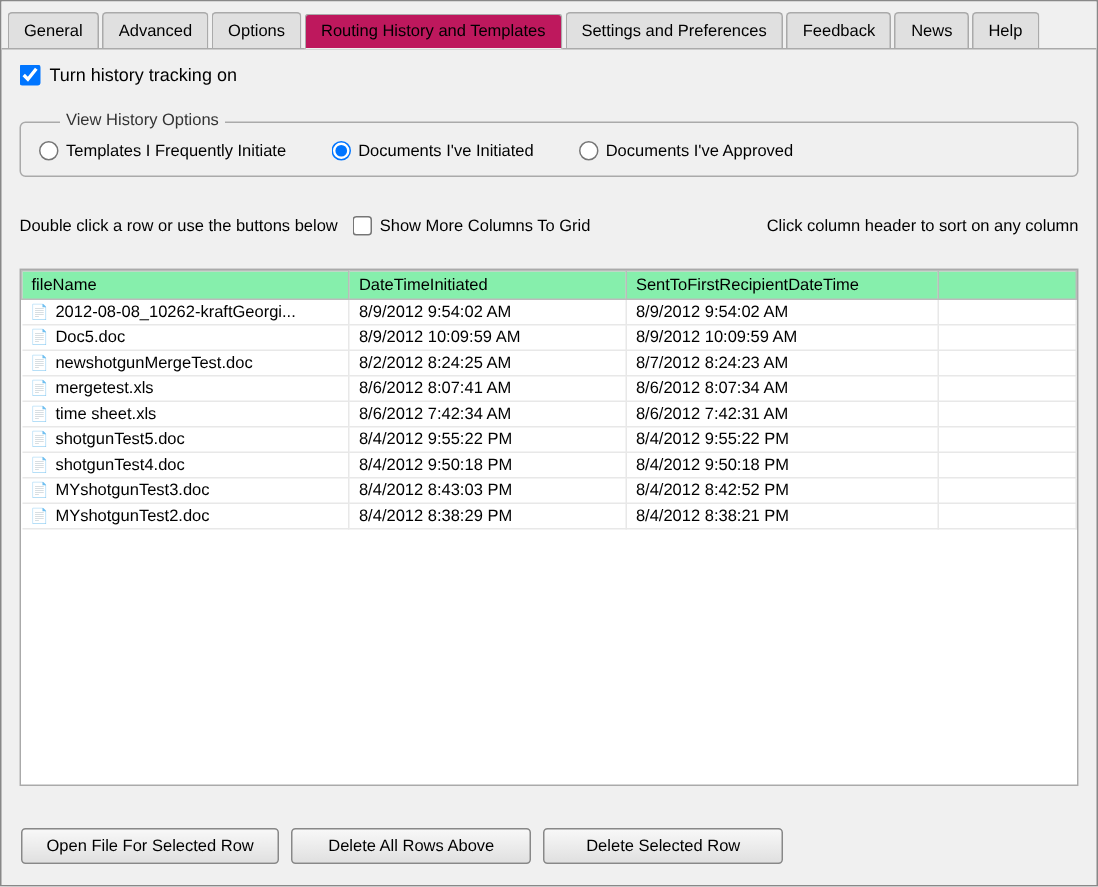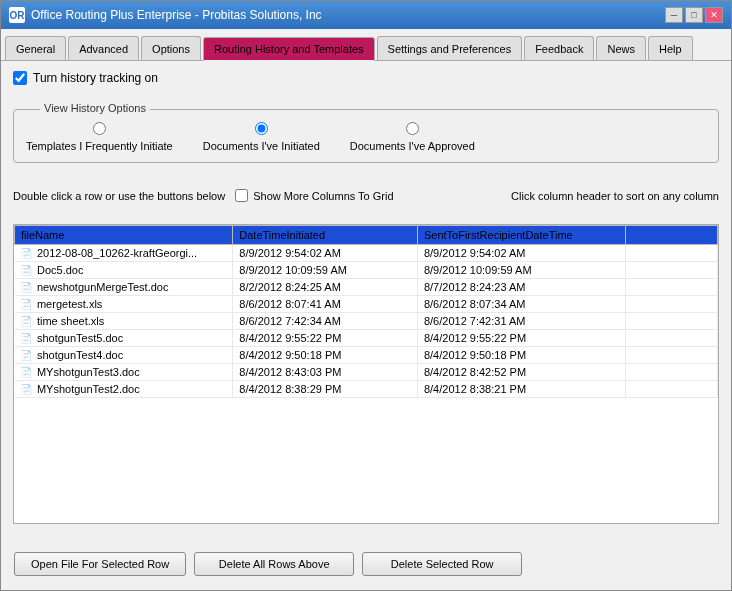--- a/index.html
+++ b/index.html
@@ -142,21 +142,20 @@
       display: flex;
       align-items: center;
       gap: 30px;
       padding-top: 4px;
     }
     .radio-item {
       display: flex;
       align-items: center;
       gap: 5px;
       font-size: 11px;
-      flex-direction: column;
     }
     .radio-item input[type="radio"] {
       width: 13px;
       height: 13px;
     }
 
     .instruction-row {
       display: flex;
       align-items: center;
       gap: 10px;
@@ -175,21 +174,21 @@
       overflow-y: auto;
       background: white;
       margin-bottom: 8px;
     }
     table {
       width: 100%;
       border-collapse: collapse;
       font-size: 11px;
     }
     thead tr {
-      background: #1d4ed8;
+      background: #86efac;
     }
     th {
       border: 1px solid #bbb;
       padding: 3px 6px;
       text-align: left;
       font-weight: normal;
       cursor: pointer;
       white-space: nowrap;
       user-select: none;
     }
@@ -221,31 +220,20 @@
       border-radius: 3px;
       min-width: 160px;
       text-align: center;
     }
   </style>
 </head>
 <body>
 
 <div class="window">
 
-  <div class="title-bar">
-    <div class="title-bar-left">
-      <div class="title-bar-icon">OR</div>
-      <span class="title-bar-text">Office Routing Plus Enterprise - Probitas Solutions, Inc</span>
-    </div>
-    <div class="title-bar-controls">
-      <div class="title-btn">─</div>
-      <div class="title-btn">□</div>
-      <div class="title-btn close">✕</div>
-    </div>
-  </div>
 
   <div class="tab-bar">
     <div class="tab">General</div>
     <div class="tab">Advanced</div>
     <div class="tab">Options</div>
     <div class="tab active">Routing History and Templates</div>
     <div class="tab">Settings and Preferences</div>
     <div class="tab">Feedback</div>
     <div class="tab">News</div>
     <div class="tab">Help</div>

